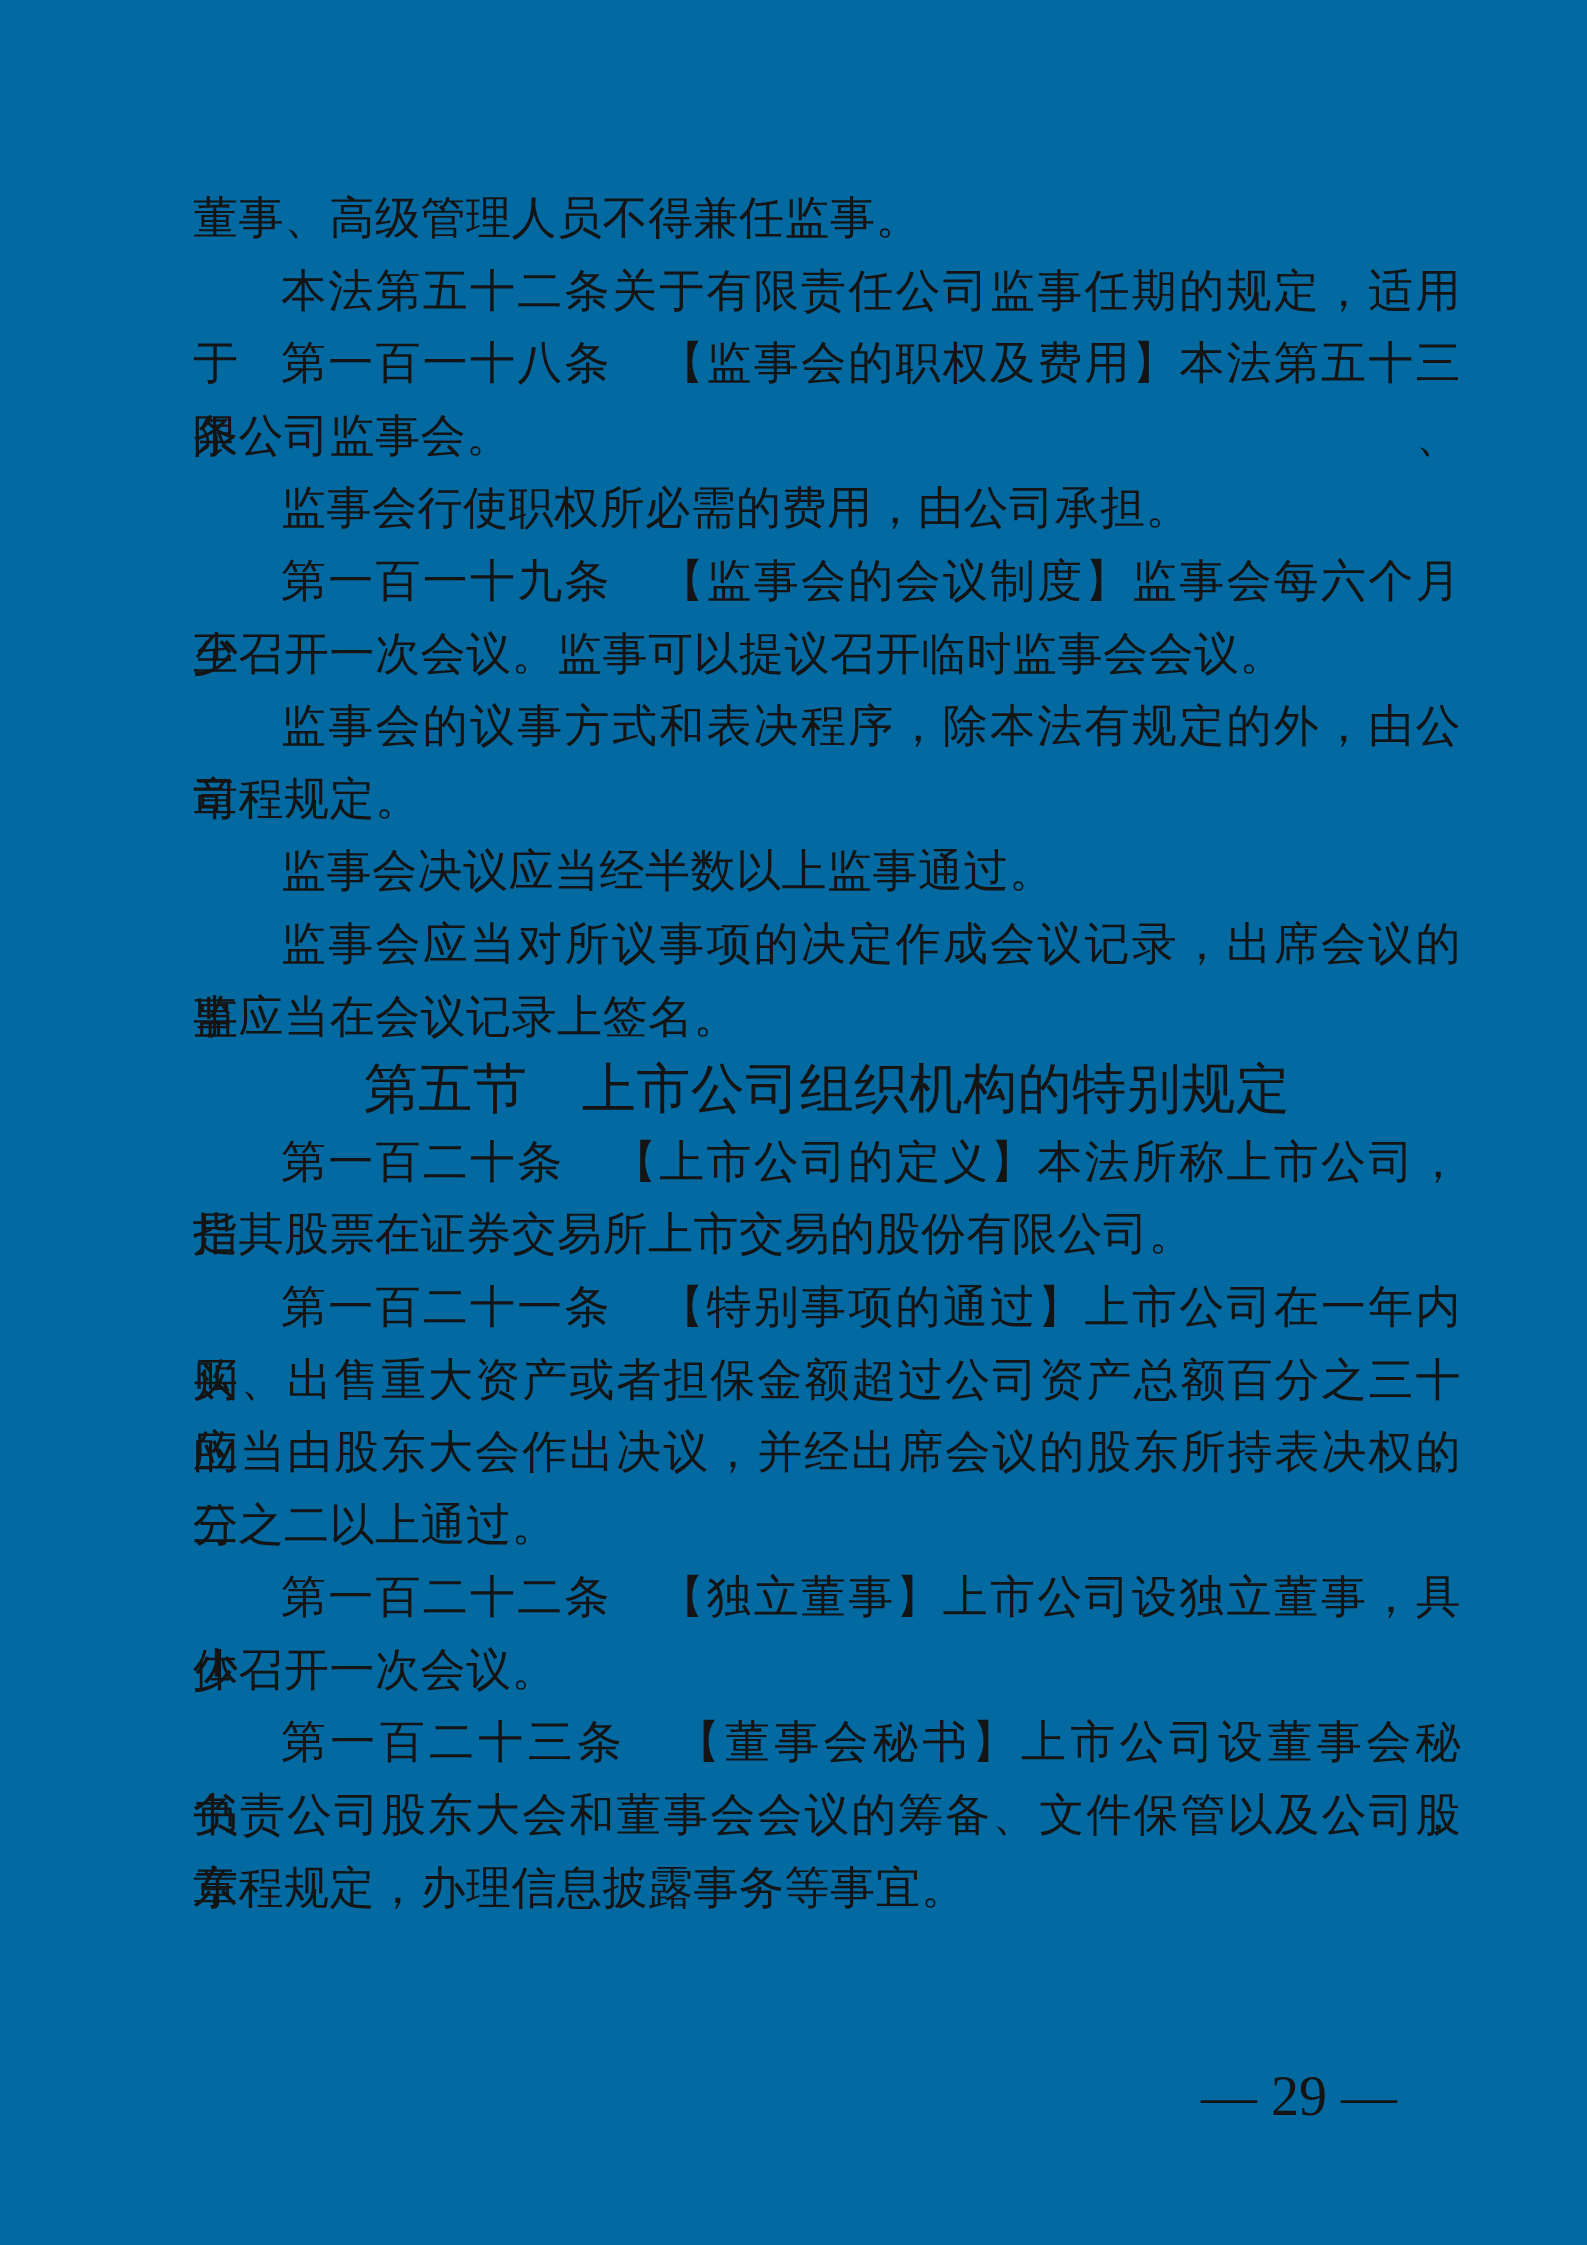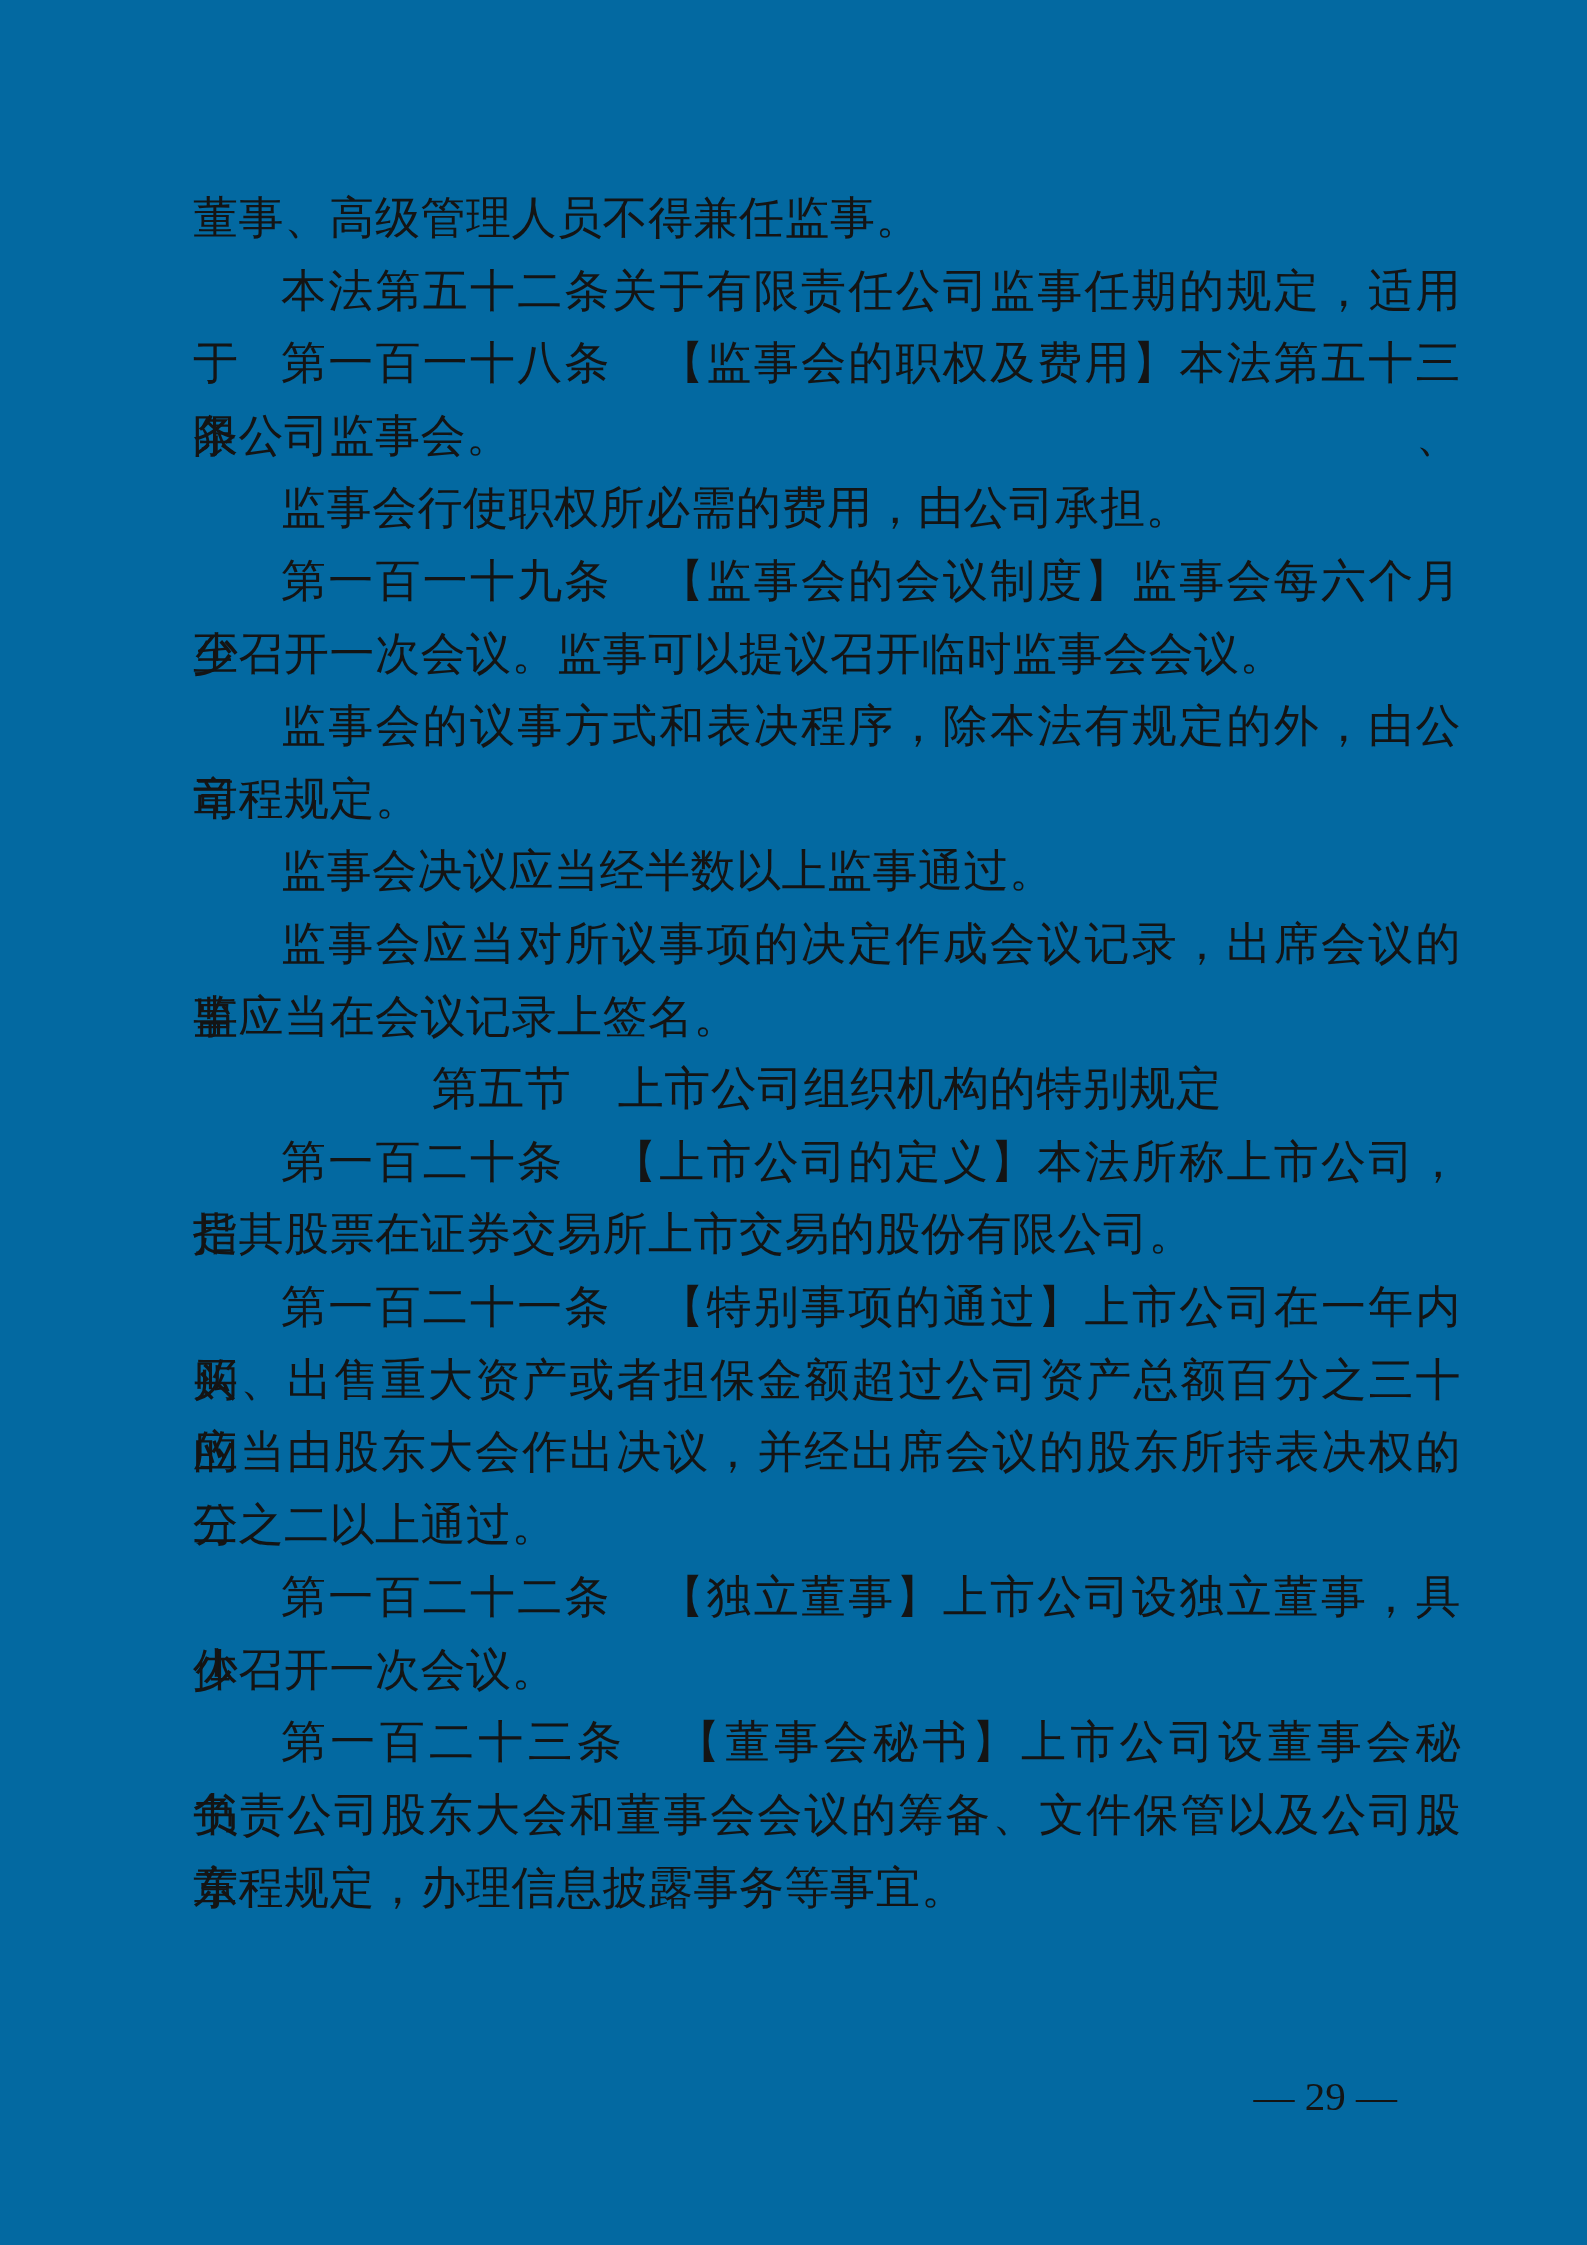--- a/index.html
+++ b/index.html
@@ -36,30 +36,30 @@
   .line.justify {
     white-space: normal;
     text-align: justify;
     text-align-last: justify;
   }
   .line.heading {
     font-weight: bold;
     text-align: center;
     text-align-last: center;
     white-space: nowrap;
-    font-size: 46px;
+    font-size: 54px;
   }
   .bold {
     font-weight: normal;
   }
   .footer {
     position: absolute;
     top: 2072px;
     right: 190px;
-    font-size: 41px;
+    font-size: 56px;
     line-height: 48px;
     color: #141414;
     font-family: "Liberation Serif", "DejaVu Serif", serif;
   }
 </style>
 </head>
 <body>
 
 <div class="page">
   <div class="text-block">

